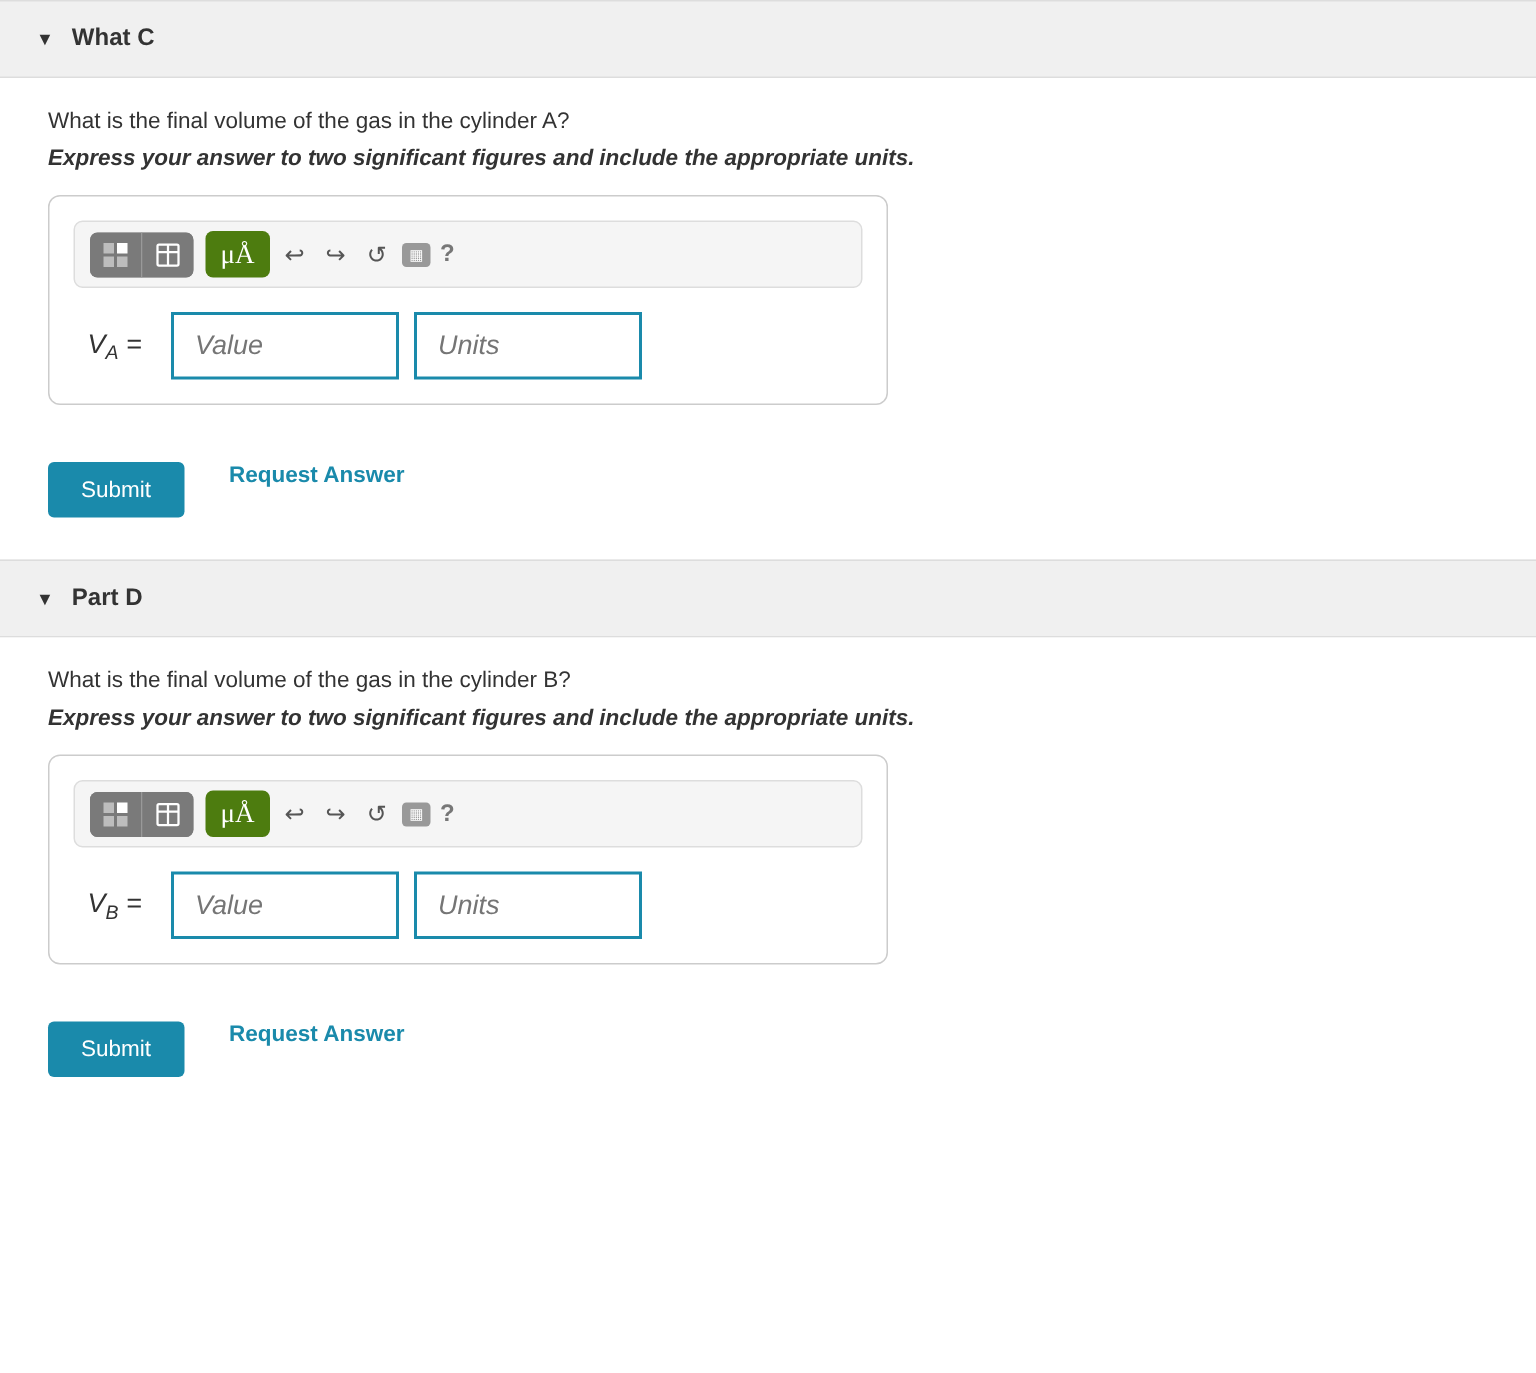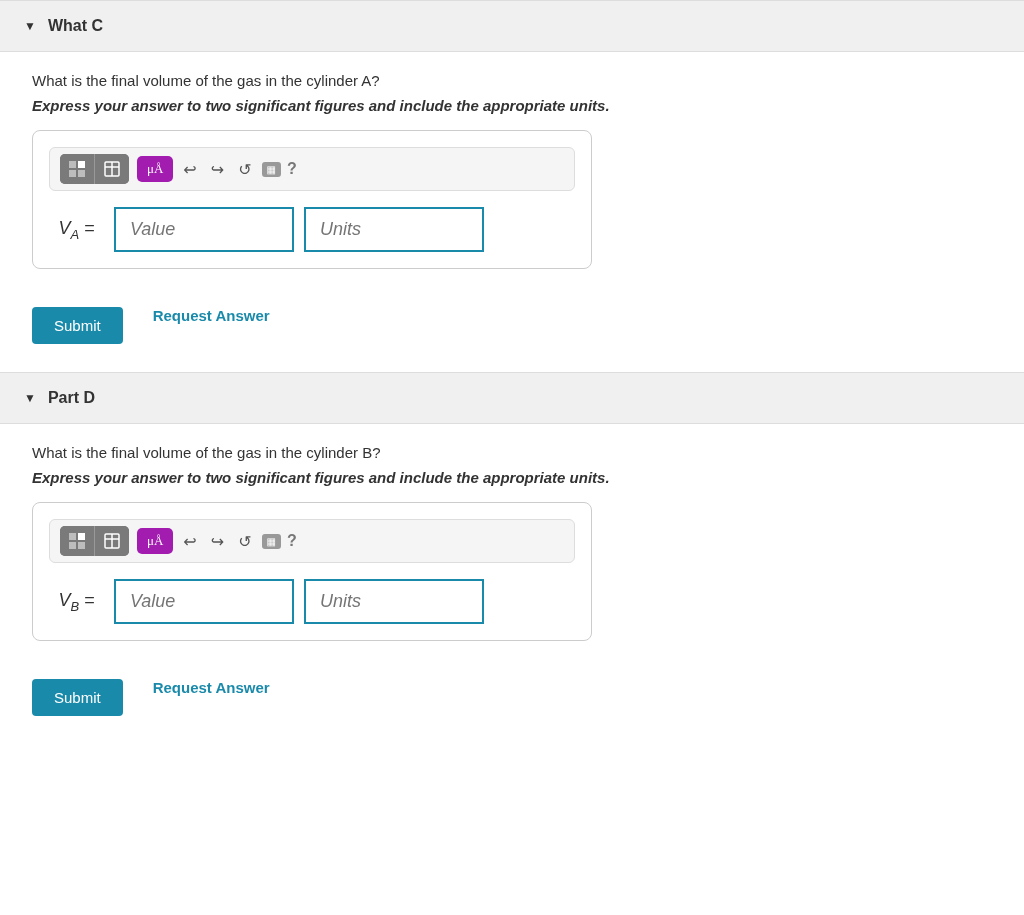--- a/index.html
+++ b/index.html
@@ -89,27 +89,27 @@
       display: flex;
       align-items: center;
       justify-content: center;
     }
 
     .toolbar-btn-group .tb-btn:first-child {
       border-right: 1px solid #999;
     }
 
     .mu-btn {
-      background: #a21caf;
+      background: #4d7c0f;
       color: #fff;
       border: none;
       border-radius: 5px;
       padding: 5px 10px;
       cursor: pointer;
-      font-size: 13px;
+      font-size: 18px;
       font-family: serif;
     }
 
     .tb-action-btn {
       background: none;
       border: none;
       cursor: pointer;
       font-size: 16px;
       color: #555;
       padding: 2px 4px;
@@ -152,21 +152,21 @@
 
     .value-input, .units-input {
       border: 2px solid #1a8aab;
       border-radius: 0;
       padding: 10px 14px;
       font-size: 18px;
       font-style: italic;
       color: #c2410c;
       outline: none;
       background: #fff;
-      width: 180px;
+      width: 152px;
     }
 
     .action-row {
       display: flex;
       align-items: center;
       gap: 20px;
       margin-top: 18px;
     }
 
     .submit-btn {

